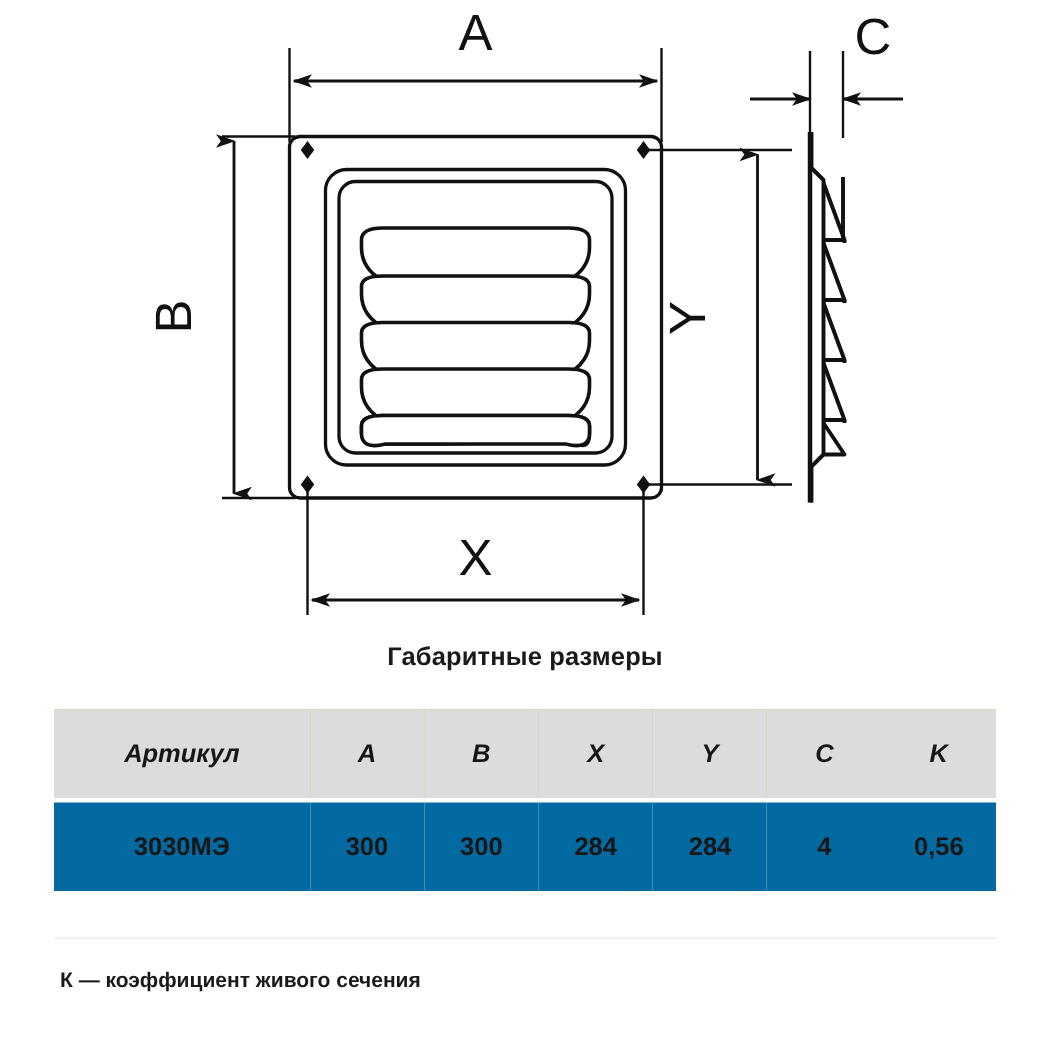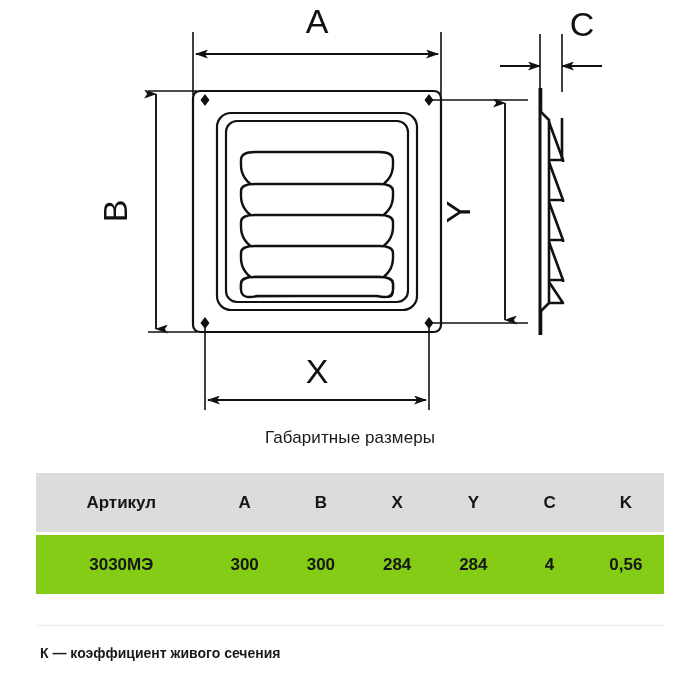--- a/index.html
+++ b/index.html
@@ -34,21 +34,21 @@
     fill: #111111;
   }
 
   #caption {
     position: absolute;
     left: 0;
     top: 428px;
     width: 700px;
     text-align: center;
     font-size: 17px;
-    font-weight: normal;
+    font-weight: bold;
     color: #1a1a1a;
     letter-spacing: 0.1px;
   }
 
   #spec-table {
     position: absolute;
     left: 36px;
     top: 470px;
     width: 628px;
     border-collapse: separate;
@@ -60,26 +60,27 @@
     font-size: 17px;
     font-weight: bold;
     text-align: center;
     color: #161616;
     padding: 0;
     height: 59px;
     vertical-align: middle;
   }
   #spec-table thead tr {
     background: #84cc16;
+    font-style: italic;
   }
   #spec-table thead th {
     background: #dcdcdc;
   }
   #spec-table tbody td {
-    background: #84cc16;
+    background: #0369a1;
   }
   .col-article { width: 170px; }
   .col-num { width: 76px; }
 
   #footer-divider {
     position: absolute;
     left: 36px;
     top: 625px;
     width: 628px;
     height: 1px;

